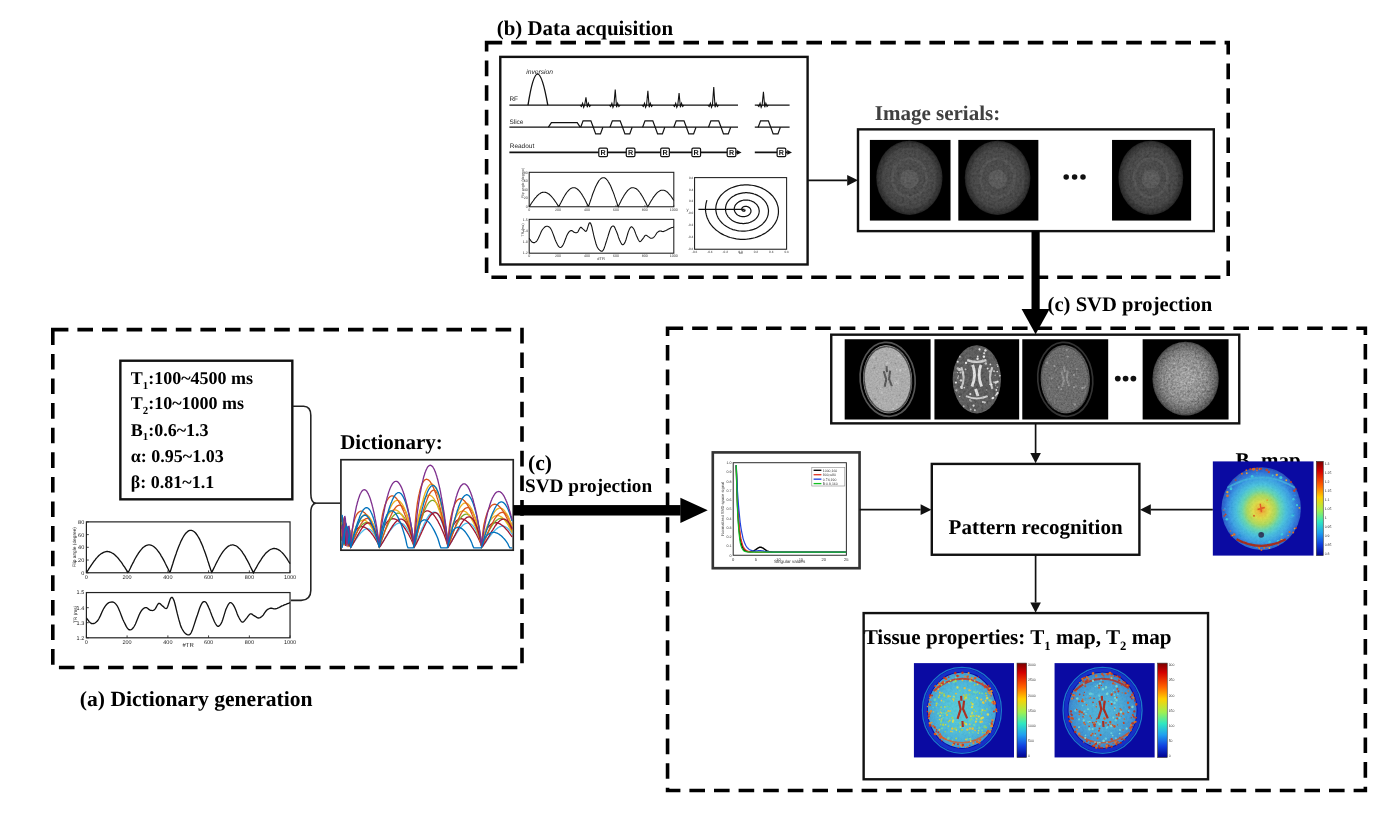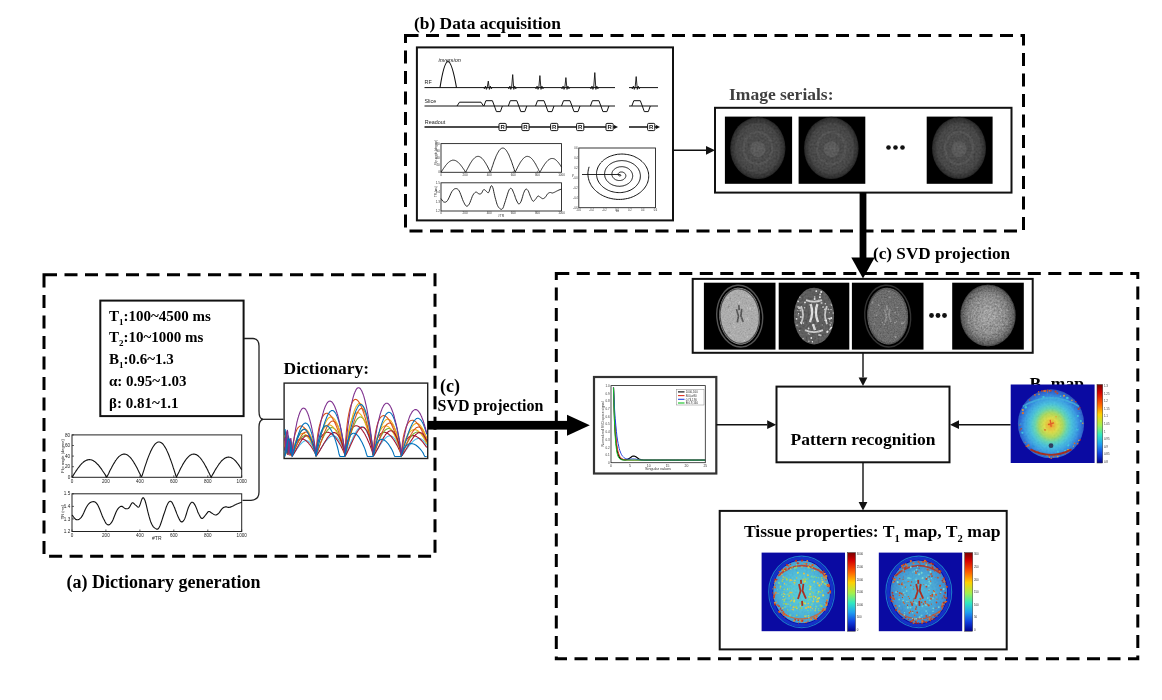--- a/index.html
+++ b/index.html
@@ -1232,21 +1232,21 @@
       </g>
     </svg>
 <div style="position:absolute;left:414px;top:12.5px;font-family:'Liberation Serif', serif;font-weight:bold;font-size:17.4px;color:#000;white-space:nowrap;">(b) Data acquisition</div>
     <div style="position:absolute;left:729px;top:83.5px;font-family:'Liberation Serif', serif;font-weight:bold;font-size:17.5px;color:#404040;white-space:nowrap;">Image serials:</div>
     <div style="position:absolute;left:873px;top:243.5px;font-family:'Liberation Serif', serif;font-weight:bold;font-size:17.2px;color:#000;white-space:nowrap;">(c) SVD projection</div>
     <div style="position:absolute;left:1029.5px;top:373px;font-family:'Liberation Serif', serif;font-weight:bold;font-size:17.5px;color:#000;white-space:nowrap;">B<sub style="font-size:60%;line-height:0">1</sub> map</div>
     <div style="position:absolute;left:776.5px;top:378px;font-family:'Liberation Serif', serif;font-weight:bold;font-size:17.5px;color:#000;white-space:nowrap;margin-top:24px;">
       <div style="width:173px;height:75.7px;display:flex;align-items:center;justify-content:center">Pattern recognition</div>
     </div>
     <div style="position:absolute;left:719.7px;top:520.5px;font-family:'Liberation Serif', serif;font-weight:bold;font-size:17.6px;color:#000;white-space:nowrap;">
-      <div style="width:305px;text-align:center">Tissue properties: T<sub style="font-size:60%;line-height:0">1</sub> map, T<sub style="font-size:60%;line-height:0">2</sub> map</div>
+      <div style="width:305px;text-align:left">Tissue properties: T<sub style="font-size:60%;line-height:0">1</sub> map, T<sub style="font-size:60%;line-height:0">2</sub> map</div>
     </div>
     <div style="position:absolute;left:45.5px;top:572px;font-family:'Liberation Serif', serif;font-weight:bold;font-size:18px;color:#000;white-space:nowrap;padding-left:21px;">(a) Dictionary generation</div>
     <div style="position:absolute;left:283.5px;top:358px;font-family:'Liberation Serif', serif;font-weight:bold;font-size:17.5px;color:#000;white-space:nowrap;">Dictionary:</div>
     <div style="position:absolute;left:440px;top:375.5px;font-family:'Liberation Serif', serif;font-weight:bold;font-size:18px;color:#000;white-space:nowrap;">(c)</div>
     <div style="position:absolute;left:437.5px;top:397px;font-family:'Liberation Serif', serif;font-weight:bold;font-size:16px;color:#000;white-space:nowrap;">SVD projection</div>
     <div style="position:absolute;left:109px;top:305.5px;font-family:'Liberation Serif', serif;font-weight:bold;font-size:15px;color:#000;white-space:nowrap;">
       <div style="line-height:21.8px">T<sub style="font-size:60%;line-height:0">1</sub>:100~4500 ms<br>T<sub style="font-size:60%;line-height:0">2</sub>:10~1000 ms<br>B<sub style="font-size:60%;line-height:0">1</sub>:0.6~1.3<br>α: 0.95~1.03<br>β: 0.81~1.1</div>
     </div>
 </div>
 </body></html>

